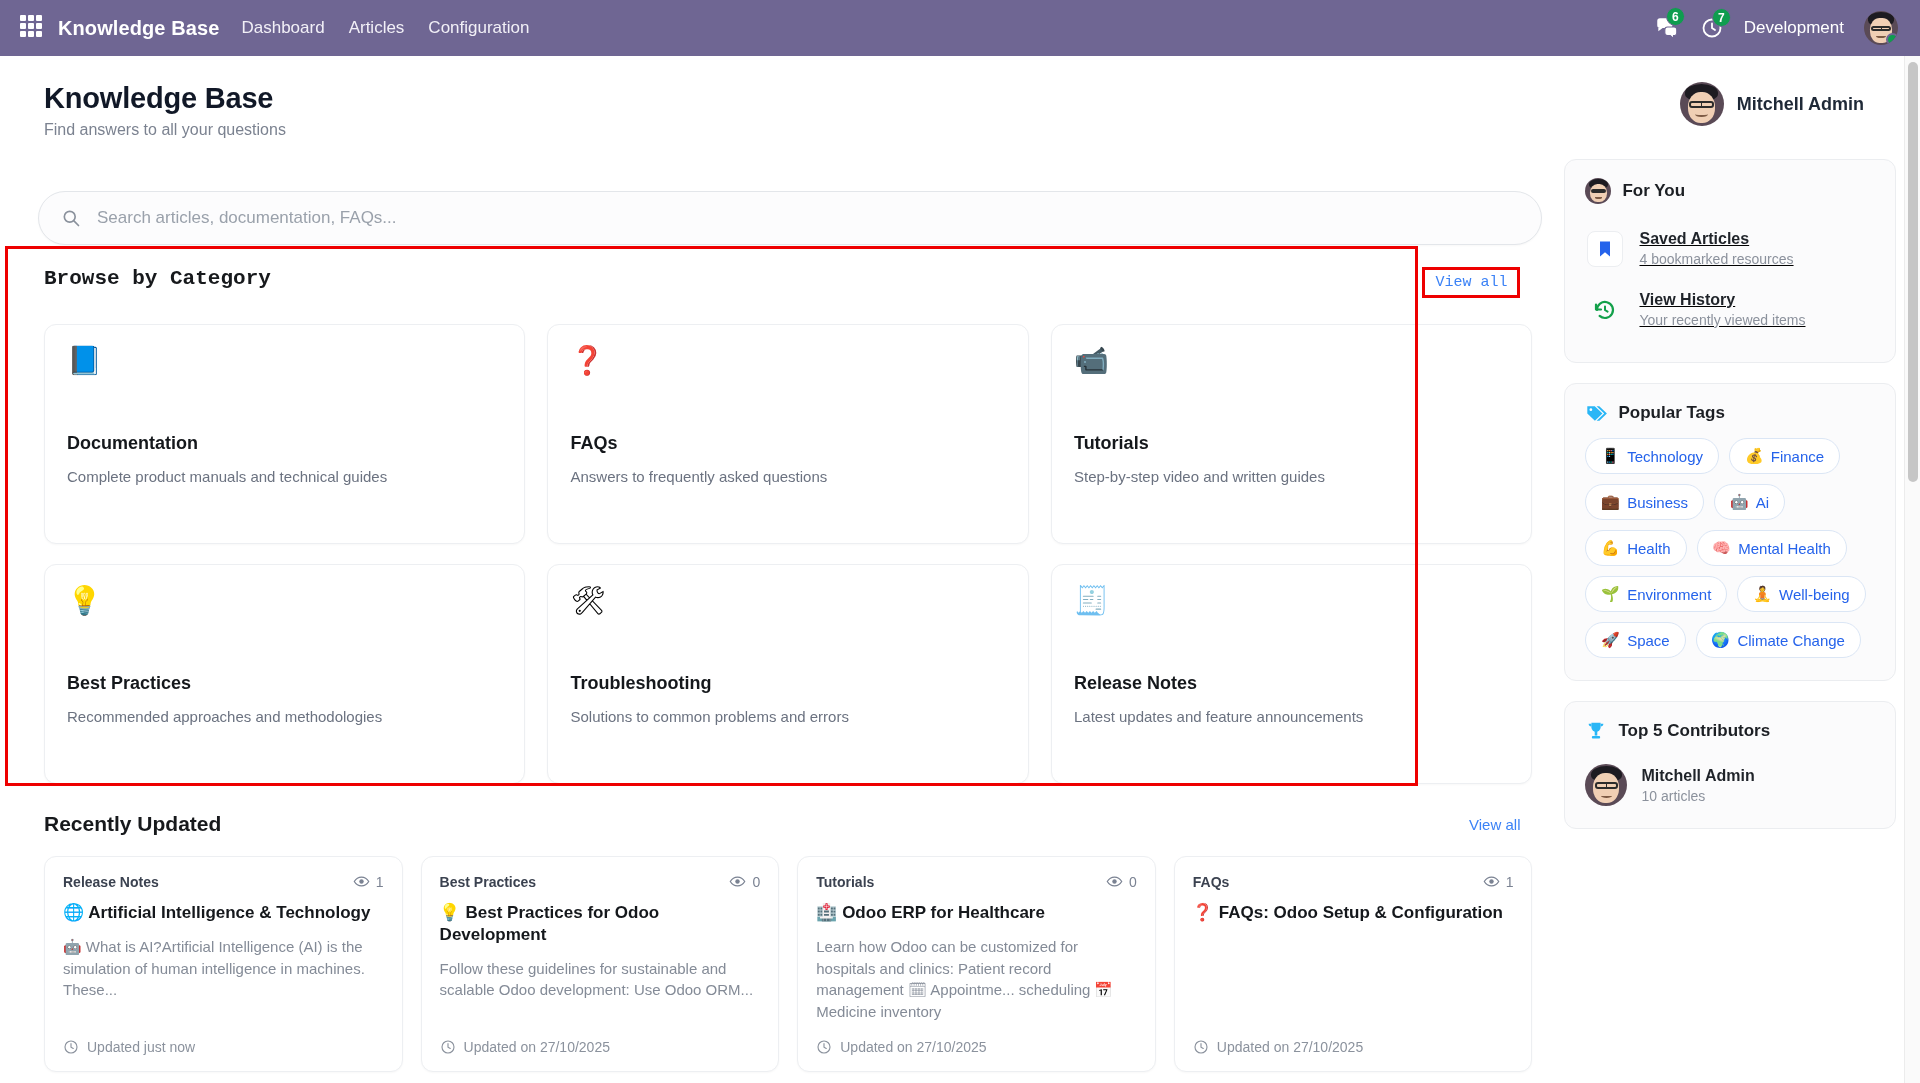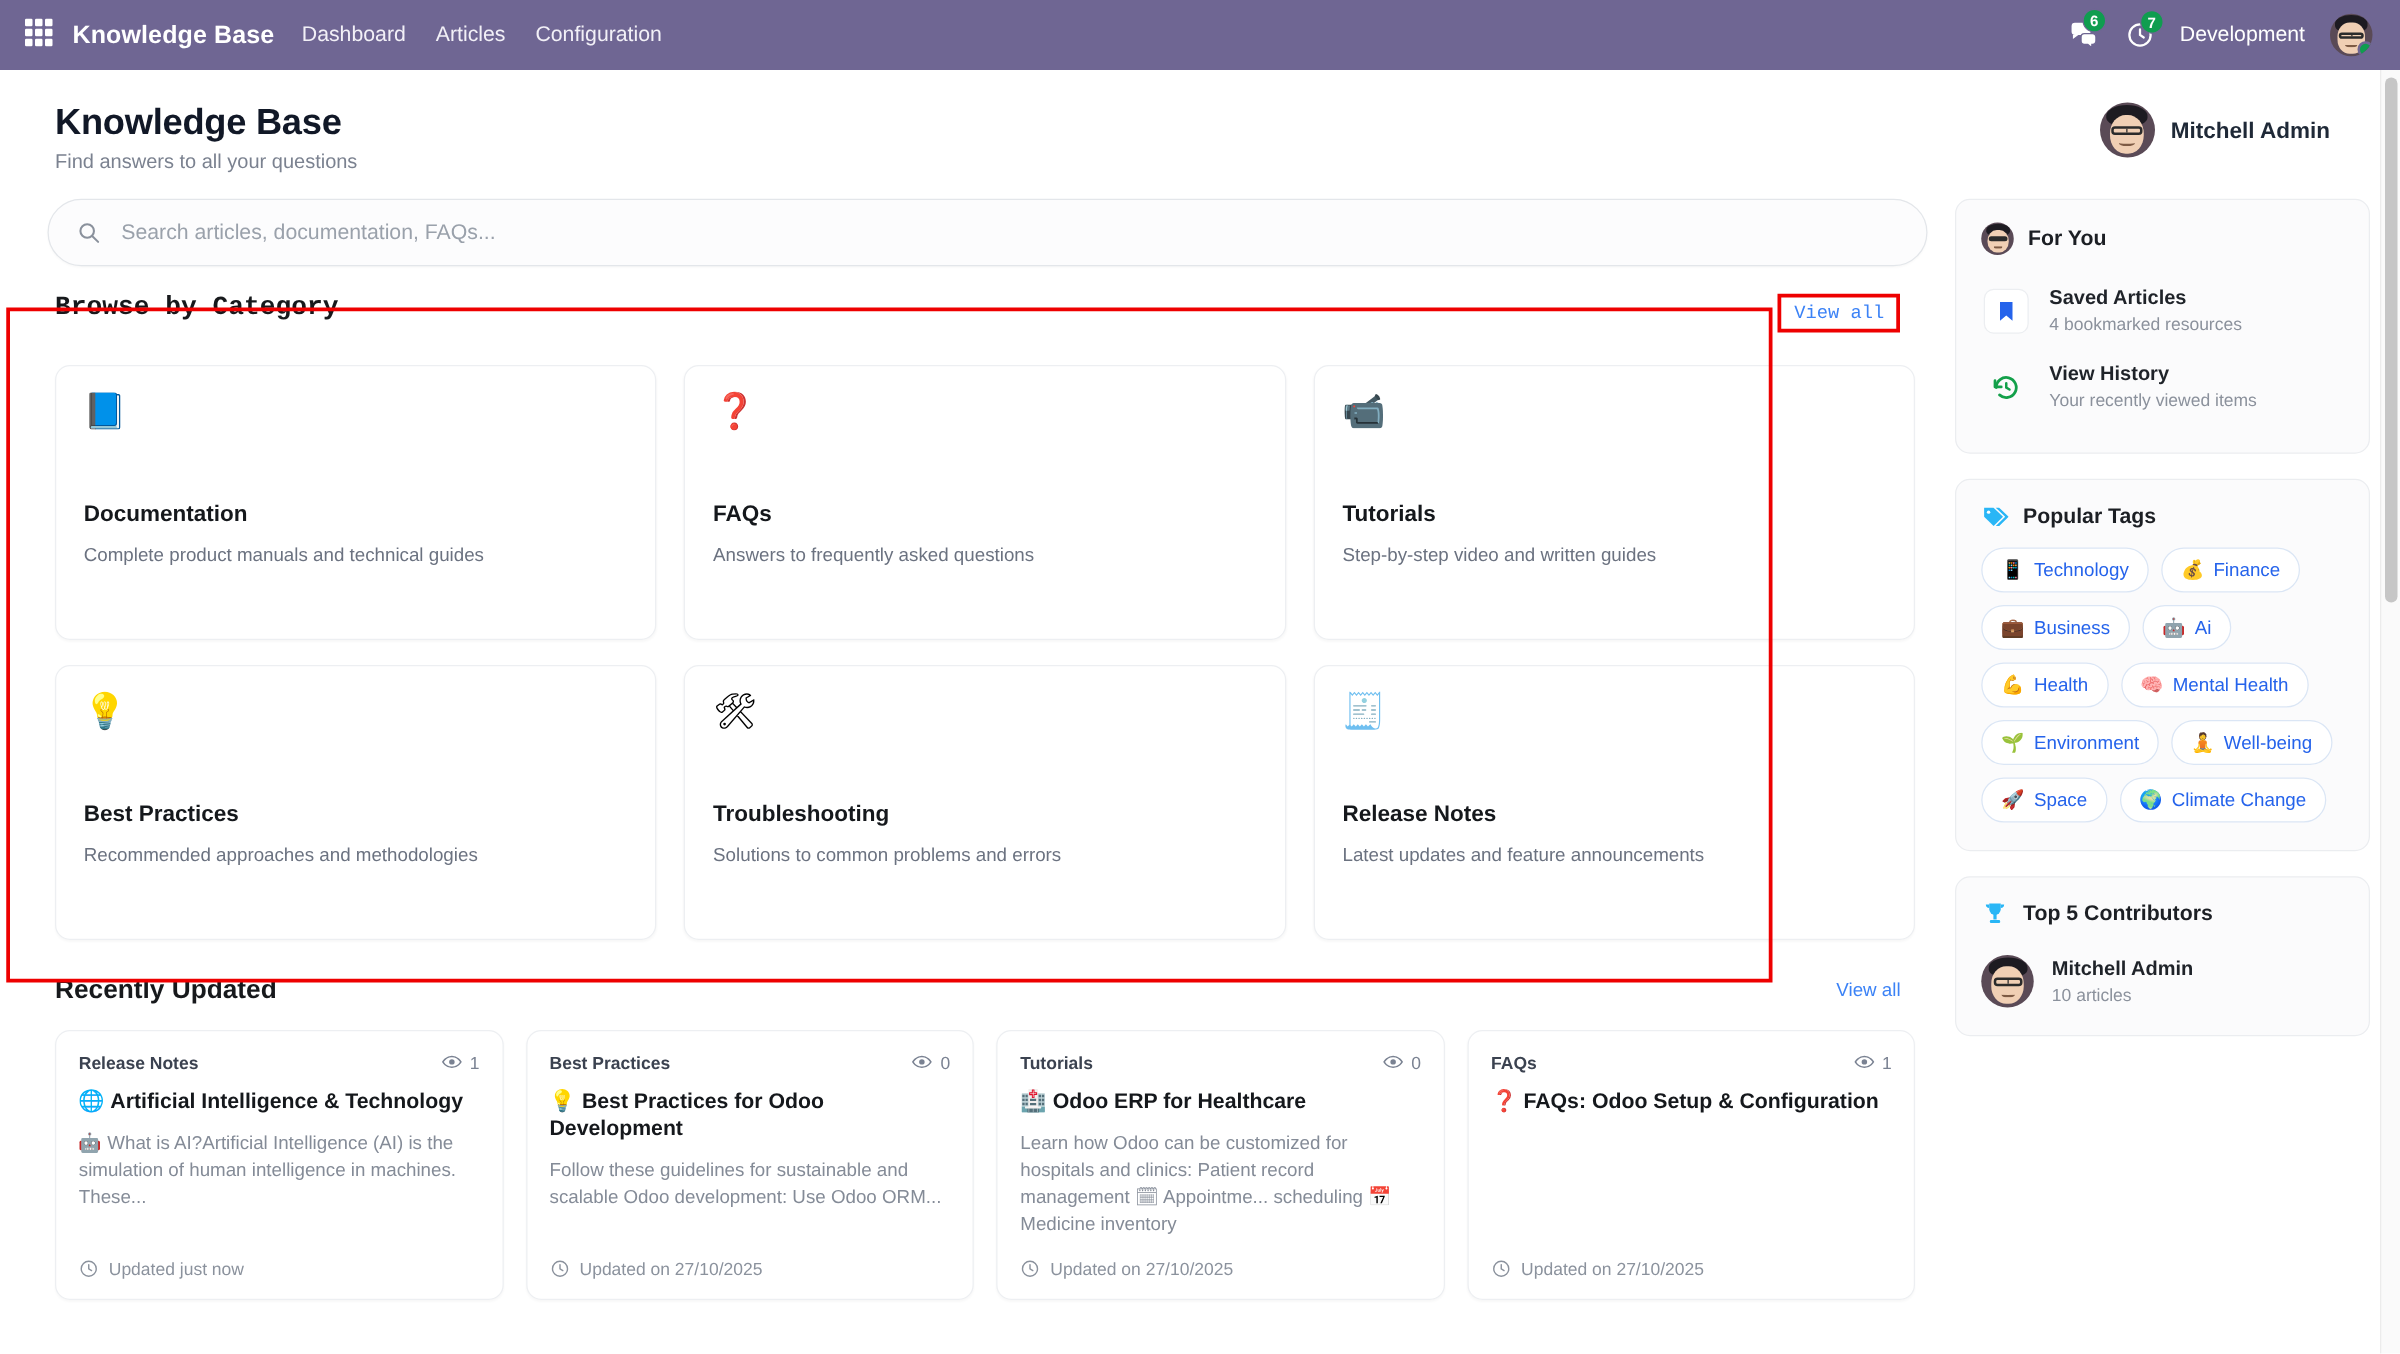--- a/index.html
+++ b/index.html
@@ -114,21 +114,21 @@
   }
   .user-chip .avatar { width: 44px; height: 44px; }
   .user-chip .name { font-size: 18px; font-weight: 700; color: #1f2937; white-space: nowrap; }
 
   
   .main-grid {
     display: flex;
     gap: 0;
     padding: 20px 24px 0 0;
   }
-  .col-left { width: 1649px; padding-left: 38px; }
+  .col-left { width: 1649px; padding-left: 38px; margin-top: 32px; }
   .col-right { width: 377px; padding-left: 22px; }
 
   
   .search-bar {
     height: 54px;
     border: 1px solid #e3e6ea;
     border-radius: 28px;
     background: #fcfcfd;
     display: flex;
     align-items: center;
@@ -223,21 +223,21 @@
     background: #fbfbfc;
     border: 1px solid #ebedf0;
     border-radius: 12px;
     padding: 18px 20px 22px 20px;
     margin-bottom: 20px;
   }
   .side-head { display: flex; align-items: center; gap: 11px; margin-bottom: 14px; }
   .side-head .avatar { width: 26px; height: 26px; }
   .side-title { font-size: 17px; font-weight: 700; color: #1c1f24; }
 
-  .side-row { display: flex; align-items: center; gap: 16px; padding: 12px 2px; cursor: pointer; }
+  .side-row { display: flex; align-items: center; gap: 16px; padding: 12px 2px; cursor: pointer; text-decoration: underline; }
   .side-row-ico {
     width: 36px; height: 36px;
     display: flex; align-items: center; justify-content: center;
     font-size: 21px;
     flex: none;
   }
   .side-row-ico.boxed { border: 1px solid #eceef1; border-radius: 8px; background: #fff; }
   .side-row-title { font-size: 16px; font-weight: 700; color: #1f2329; }
   .side-row-sub { font-size: 14px; color: #8b919c; margin-top: 3px; }
 

